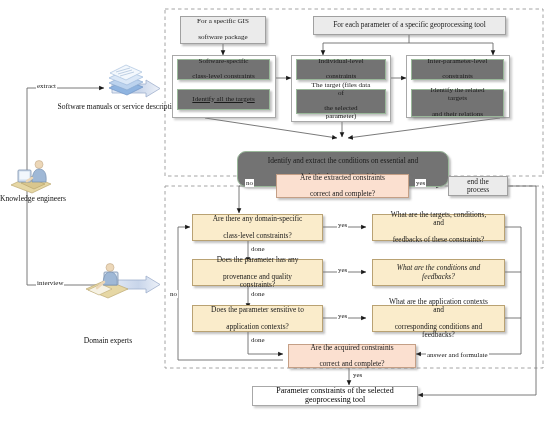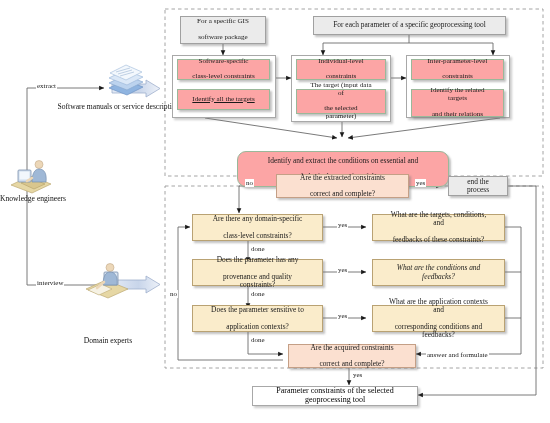--- a/index.html
+++ b/index.html
@@ -25,21 +25,21 @@
     text-align:center;
     line-height:1.12;
     border:1px solid #9a9a9a;
     box-shadow:2px 2px 2px rgba(120,120,120,.45);
     padding:1px 13px;
   }
   .node span{display:block;width:100%;}
   
   .n-grey{ background:#ebebeb; border-color:#a0a0a0; color:#1a1a1a;}
   
-  .n-green{ background:#fca5a5; border-color:#9ab89a; color:#1a1a1a;}
+  .n-green{ background:#737373; border-color:#9ab89a; color:#1a1a1a;}
   
   .n-white{ background:#ffffff; border-color:#a8a8a8; box-shadow:2px 2px 2px rgba(130,130,130,.40);}
   
   .n-cream{ background:#faeccb; border-color:#b9a273; color:#1a1a1a;}
   
   .n-peach{ background:#fbe0d0; border-color:#c49f86; color:#1a1a1a;}
 
   .fs7{font-size:7.1px;}
   .fs75{font-size:7.4px;}
   .fs8{font-size:8px;}
@@ -245,21 +245,21 @@
 
   <div class="node n-white" style="left:291px;top:55px;width:100px;height:67px;"></div>
   <div class="node n-green fs7" style="left:296px;top:59px;width:90px;height:21px;">
     <span>
       <span>Individual-level</span><br>
       <span>constraints</span>
     </span>
   </div>
   <div class="node n-green fs7" style="left:296px;top:89px;width:90px;height:25px;">
     <span>
-      <span>The target (input data of</span><br>
+      <span>The target (files data of</span><br>
       <span>the selected parameter)</span>
     </span>
   </div>
 
   <div class="node n-white" style="left:406px;top:55px;width:104px;height:63px;"></div>
   <div class="node n-green fs7" style="left:411px;top:59px;width:93px;height:21px;">
     <span>
       <span>Inter-parameter-level</span><br>
       <span>constraints</span>
     </span>

